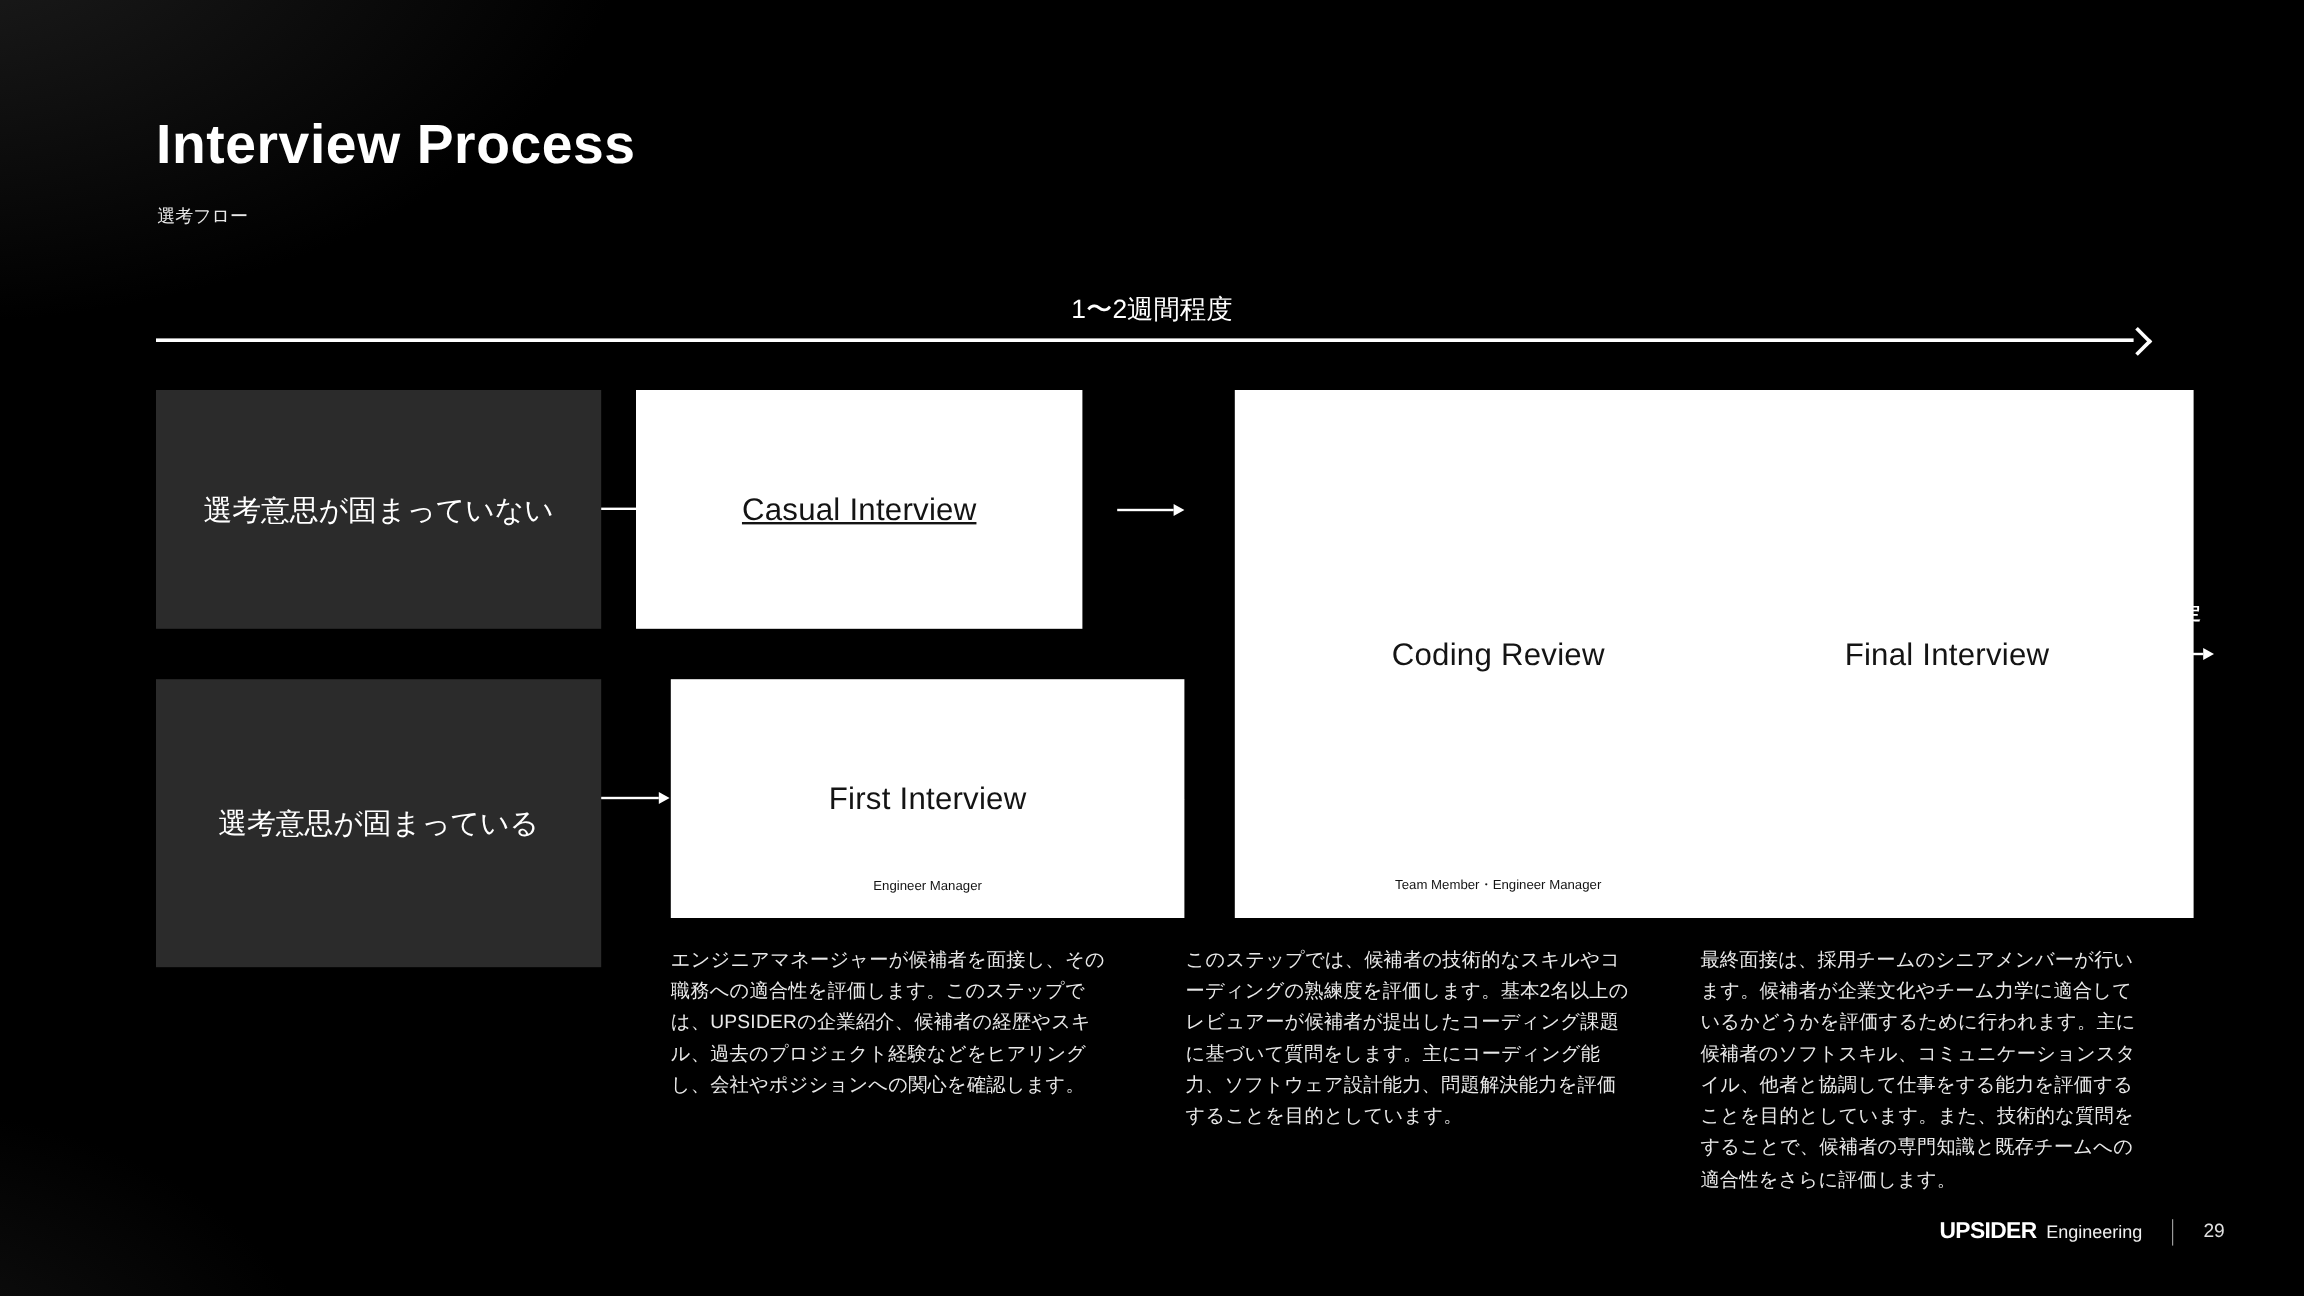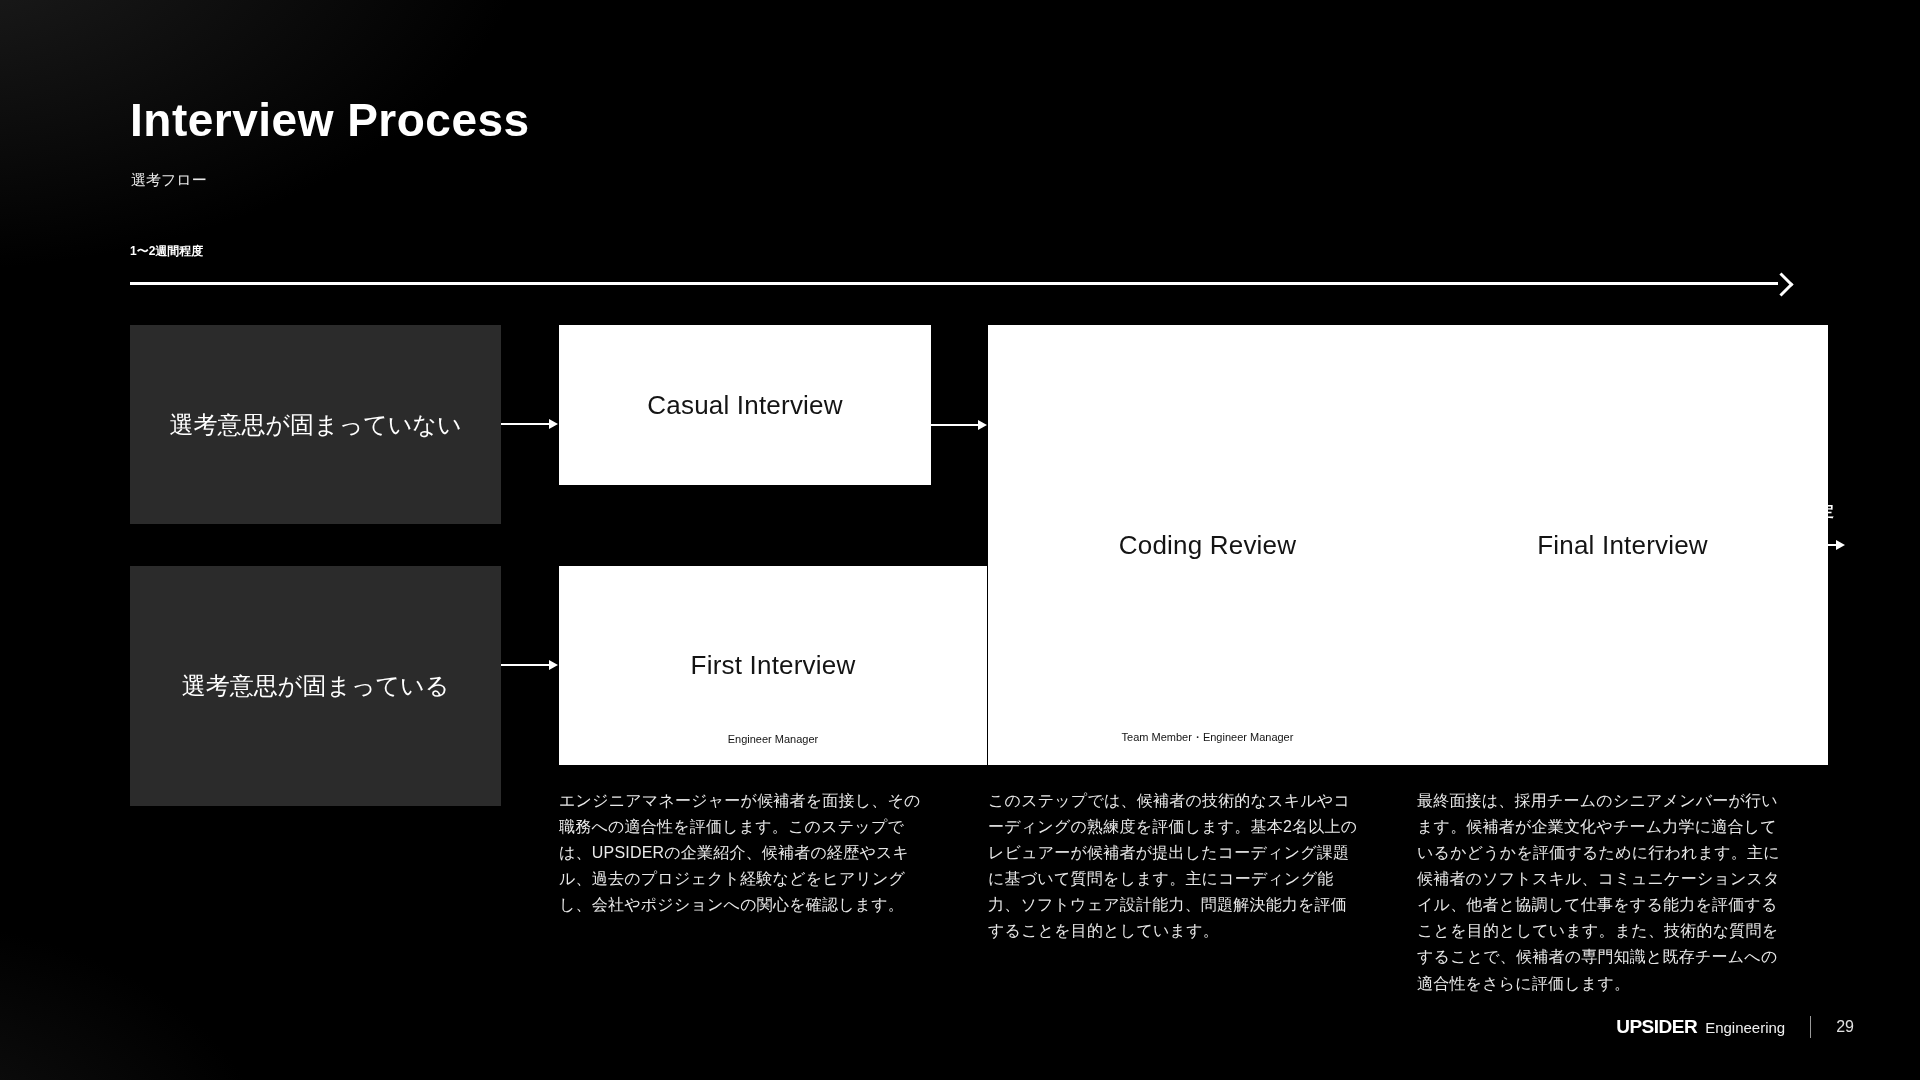--- a/index.html
+++ b/index.html
@@ -37,22 +37,23 @@
     font-size: 15px;
     color: #e8e8e8;
   }
 
   
   .timeline-label {
     position: absolute;
     left: 130px;
     width: 1660px;
     top: 243px;
-    font-size: 12px;
-    font-weight: 700;
+    text-align: center;
+    font-size: 22px;
+    font-weight: 400;
     color: #fff;
   }
   .timeline-arrow {
     position: absolute;
     left: 130px;
     top: 282px;
     width: 1648px;
     height: 3px;
     background: #fff;
   }
@@ -98,23 +99,23 @@
     bottom: 20px;
     font-size: 11px;
     font-weight: 400;
     color: #141414;
     text-align: center;
     white-space: nowrap;
   }
 
   .entry-1 { left: 130px; top: 325px; width: 371px; height: 199px; }
   .entry-2 { left: 130px; top: 566px; width: 371px; height: 240px; }
-  .stage-casual { left: 559px; top: 325px; width: 372px; height: 160px; }
+  .stage-casual { left: 530px; top: 325px; width: 372px; height: 199px; text-decoration: underline; }
   .stage-first  { left: 559px; top: 566px; width: 428px; height: 199px; }
-  .stage-coding { left: 988px; top: 325px; width: 439px; height: 440px; }
+  .stage-coding { left: 1029px; top: 325px; width: 439px; height: 440px; }
   .stage-final  { left: 1417px; top: 325px; width: 411px; height: 440px; }
 
   
   .arrow {
     position: absolute;
     height: 2px;
     background: #fff;
   }
   .arrow::after {
     content: "";

